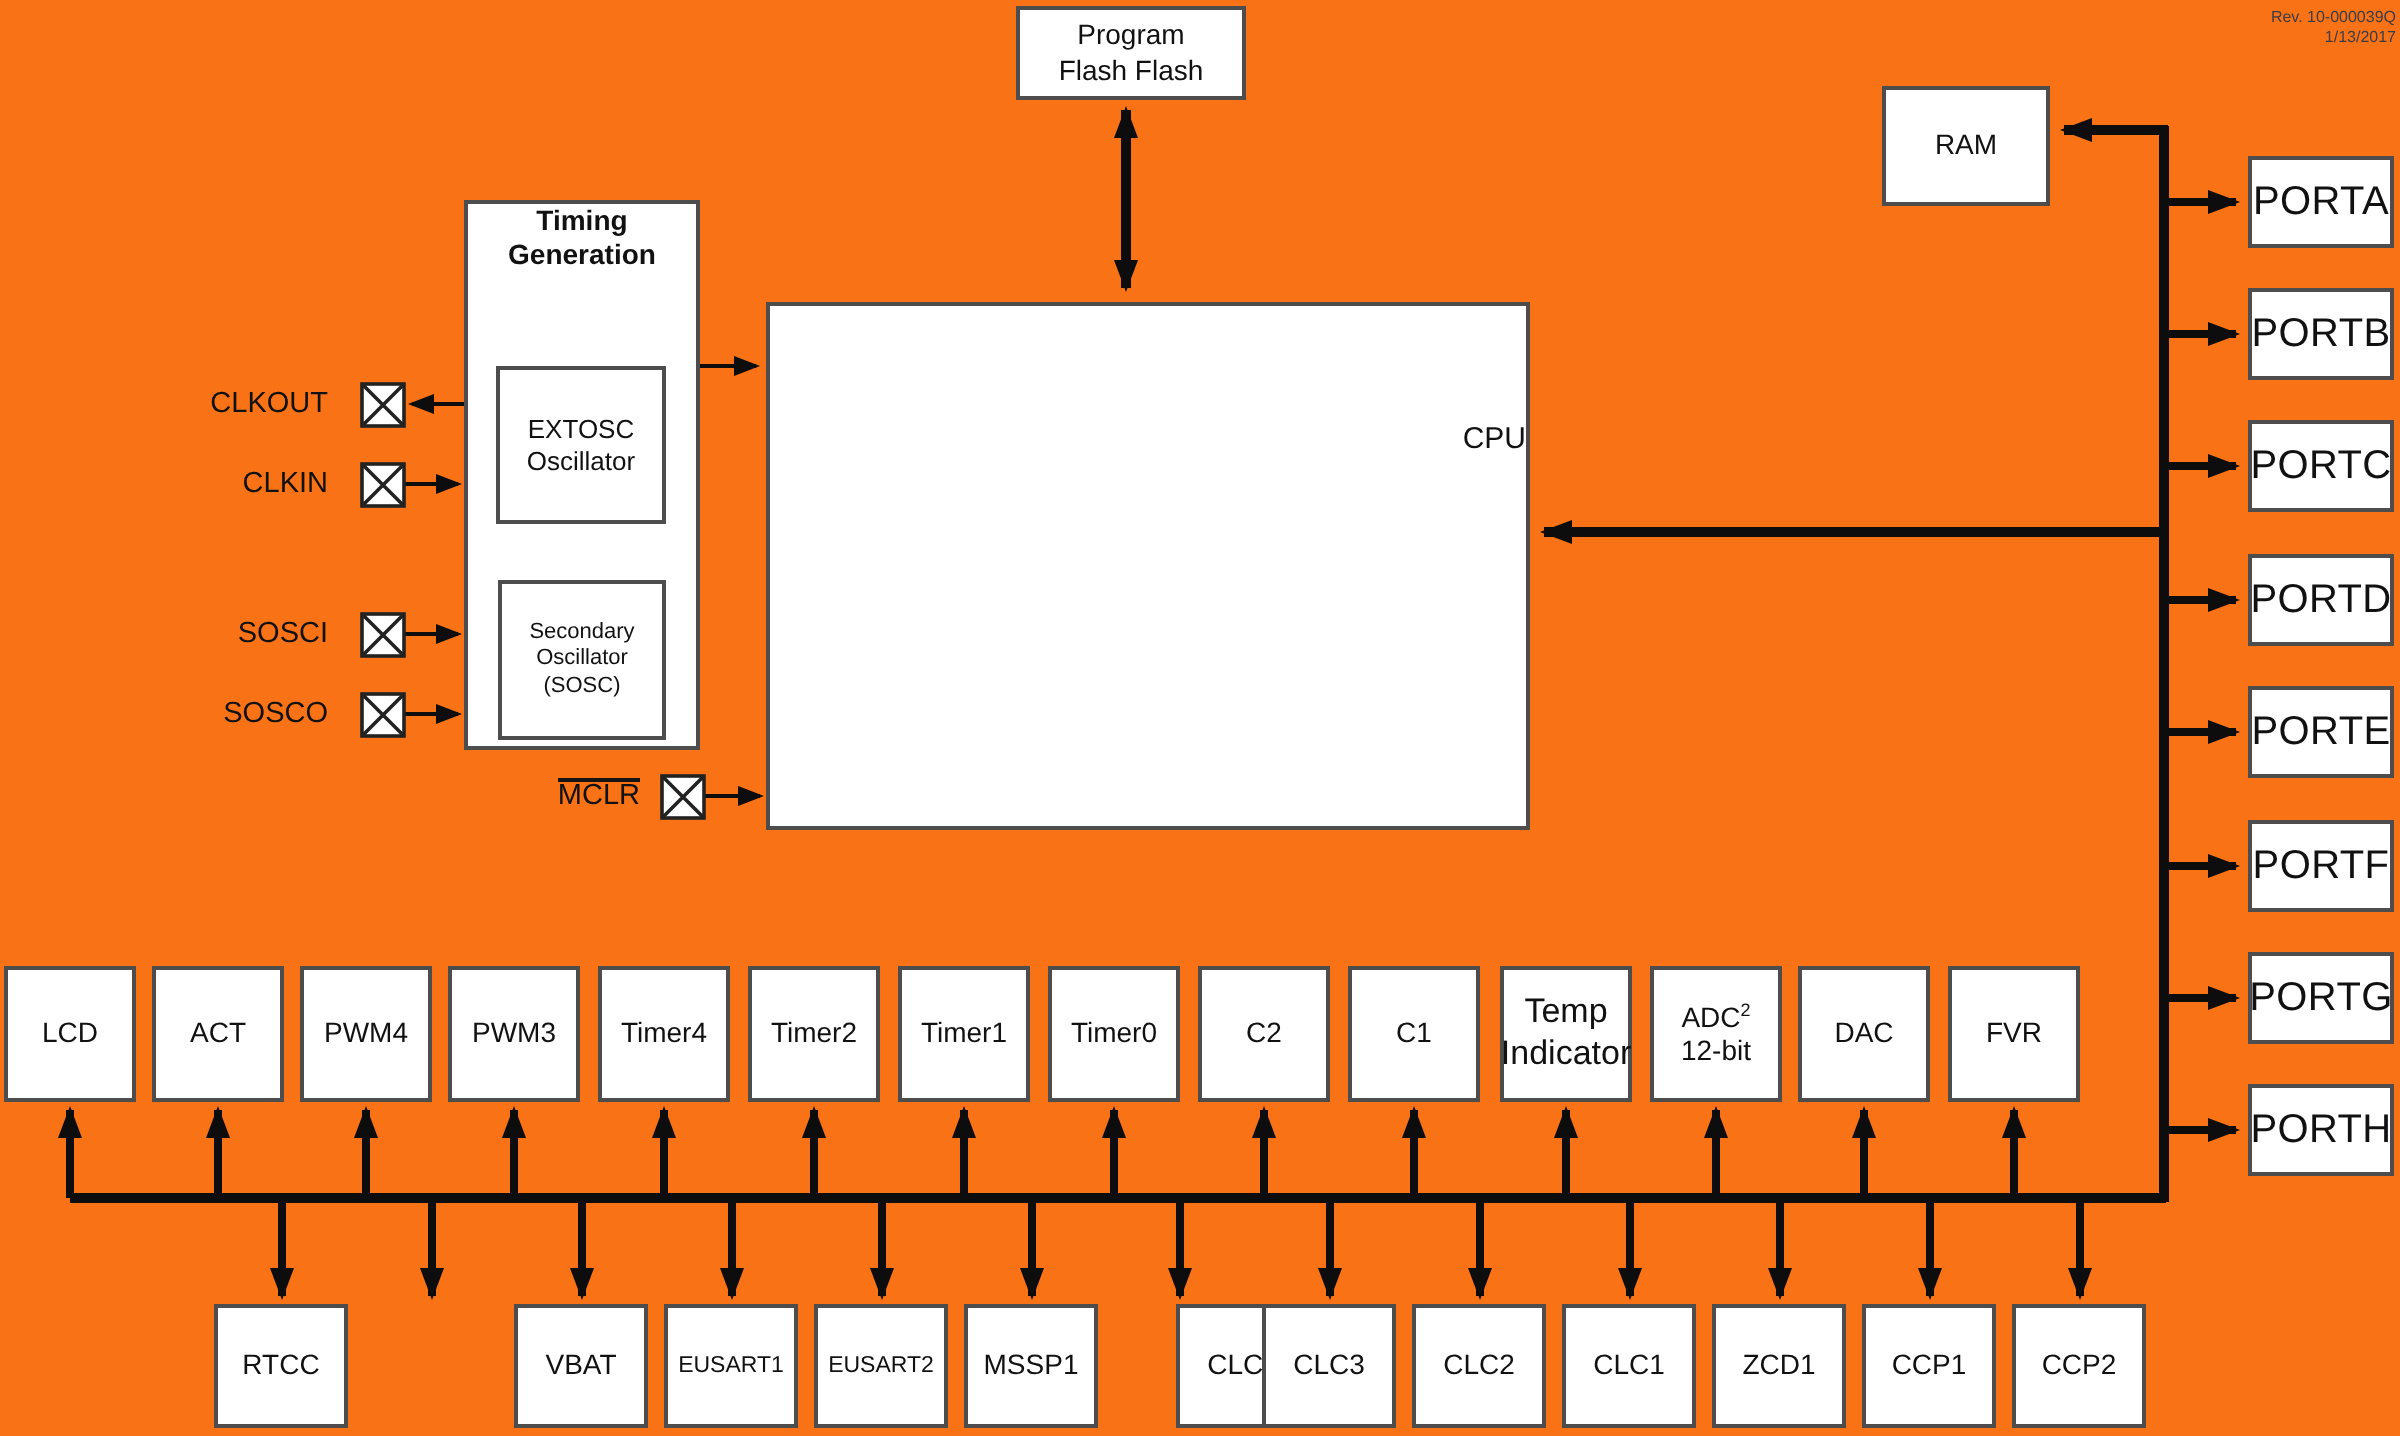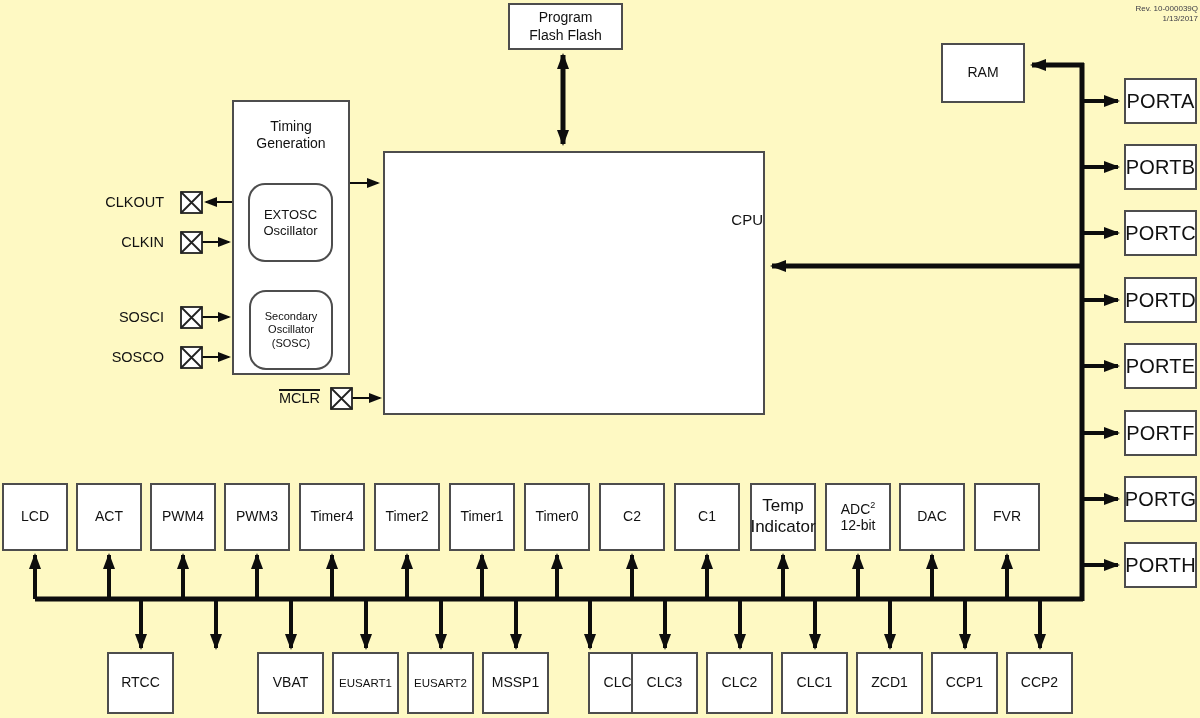--- a/index.html
+++ b/index.html
@@ -1,31 +1,31 @@
 <!DOCTYPE html>
 <html><head>
 <meta charset="utf-8">
 <style>
   html,body{margin:0;padding:0;background:#fff;}
   .stage{
     position:relative;width:1200px;height:718px;overflow:hidden;
-    font-family:"Liberation Sans",sans-serif;color:#111;background:#fef9c3;
+    font-family:"Liberation Sans",sans-serif;color:#111;background:#f97316;
   }
   .wires{position:absolute;left:0;top:0;}
   .box{
     position:absolute;background:#fff;border:2px solid #4d4d4d;
     display:flex;align-items:center;justify-content:center;
     box-sizing:border-box;text-align:center;
   }
   .lbl{white-space:pre-line;line-height:1.22;font-size:14px;}
   .cpu-box{align-items:flex-start;justify-content:flex-end;}
   .cpu-box .lbl{padding-top:58px;font-size:15px;}
   .timing-box{align-items:flex-start;}
-  .timing-box > .lbl{padding-top:16px;}
-  .inner{border-width:2px;border-radius:17px;}
+  .timing-box > .lbl{font-weight:bold;}
+  .inner{border-width:2px;}
   .sosc-lbl{font-size:11px;}
   .port-box .lbl{font-size:20px;letter-spacing:.2px;}
   .sm .lbl{font-size:11.5px;}
   .temp .lbl{font-size:17px;}
   sup{font-size:9px;vertical-align:super;}
   .plabel{
     position:absolute;height:21px;line-height:21px;text-align:right;
     font-size:14.5px;
   }
   .ovl{display:inline-block;border-top:2px solid #151515;line-height:15px;margin-top:2px;}

